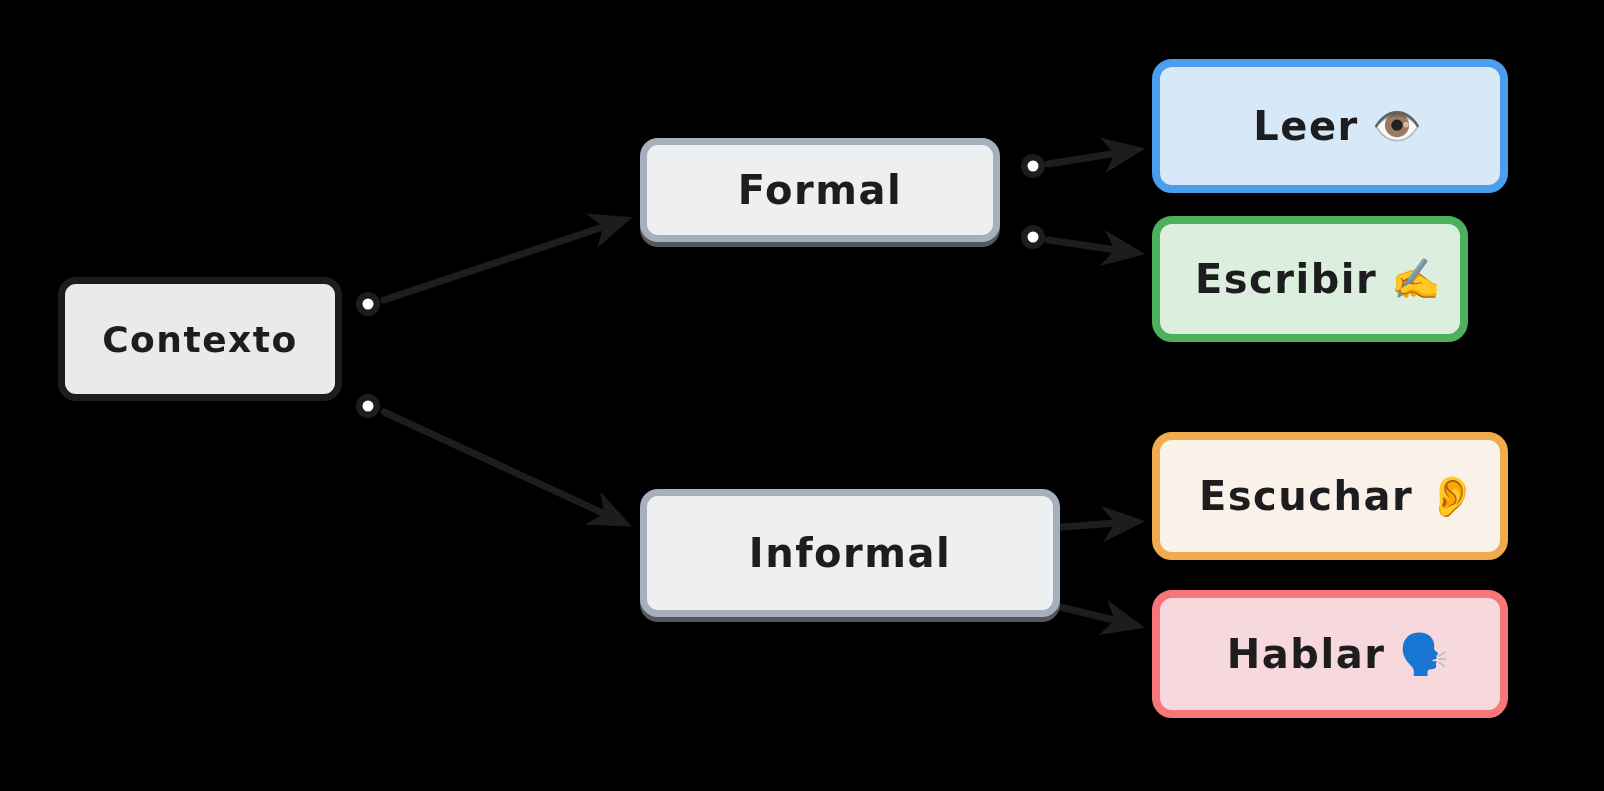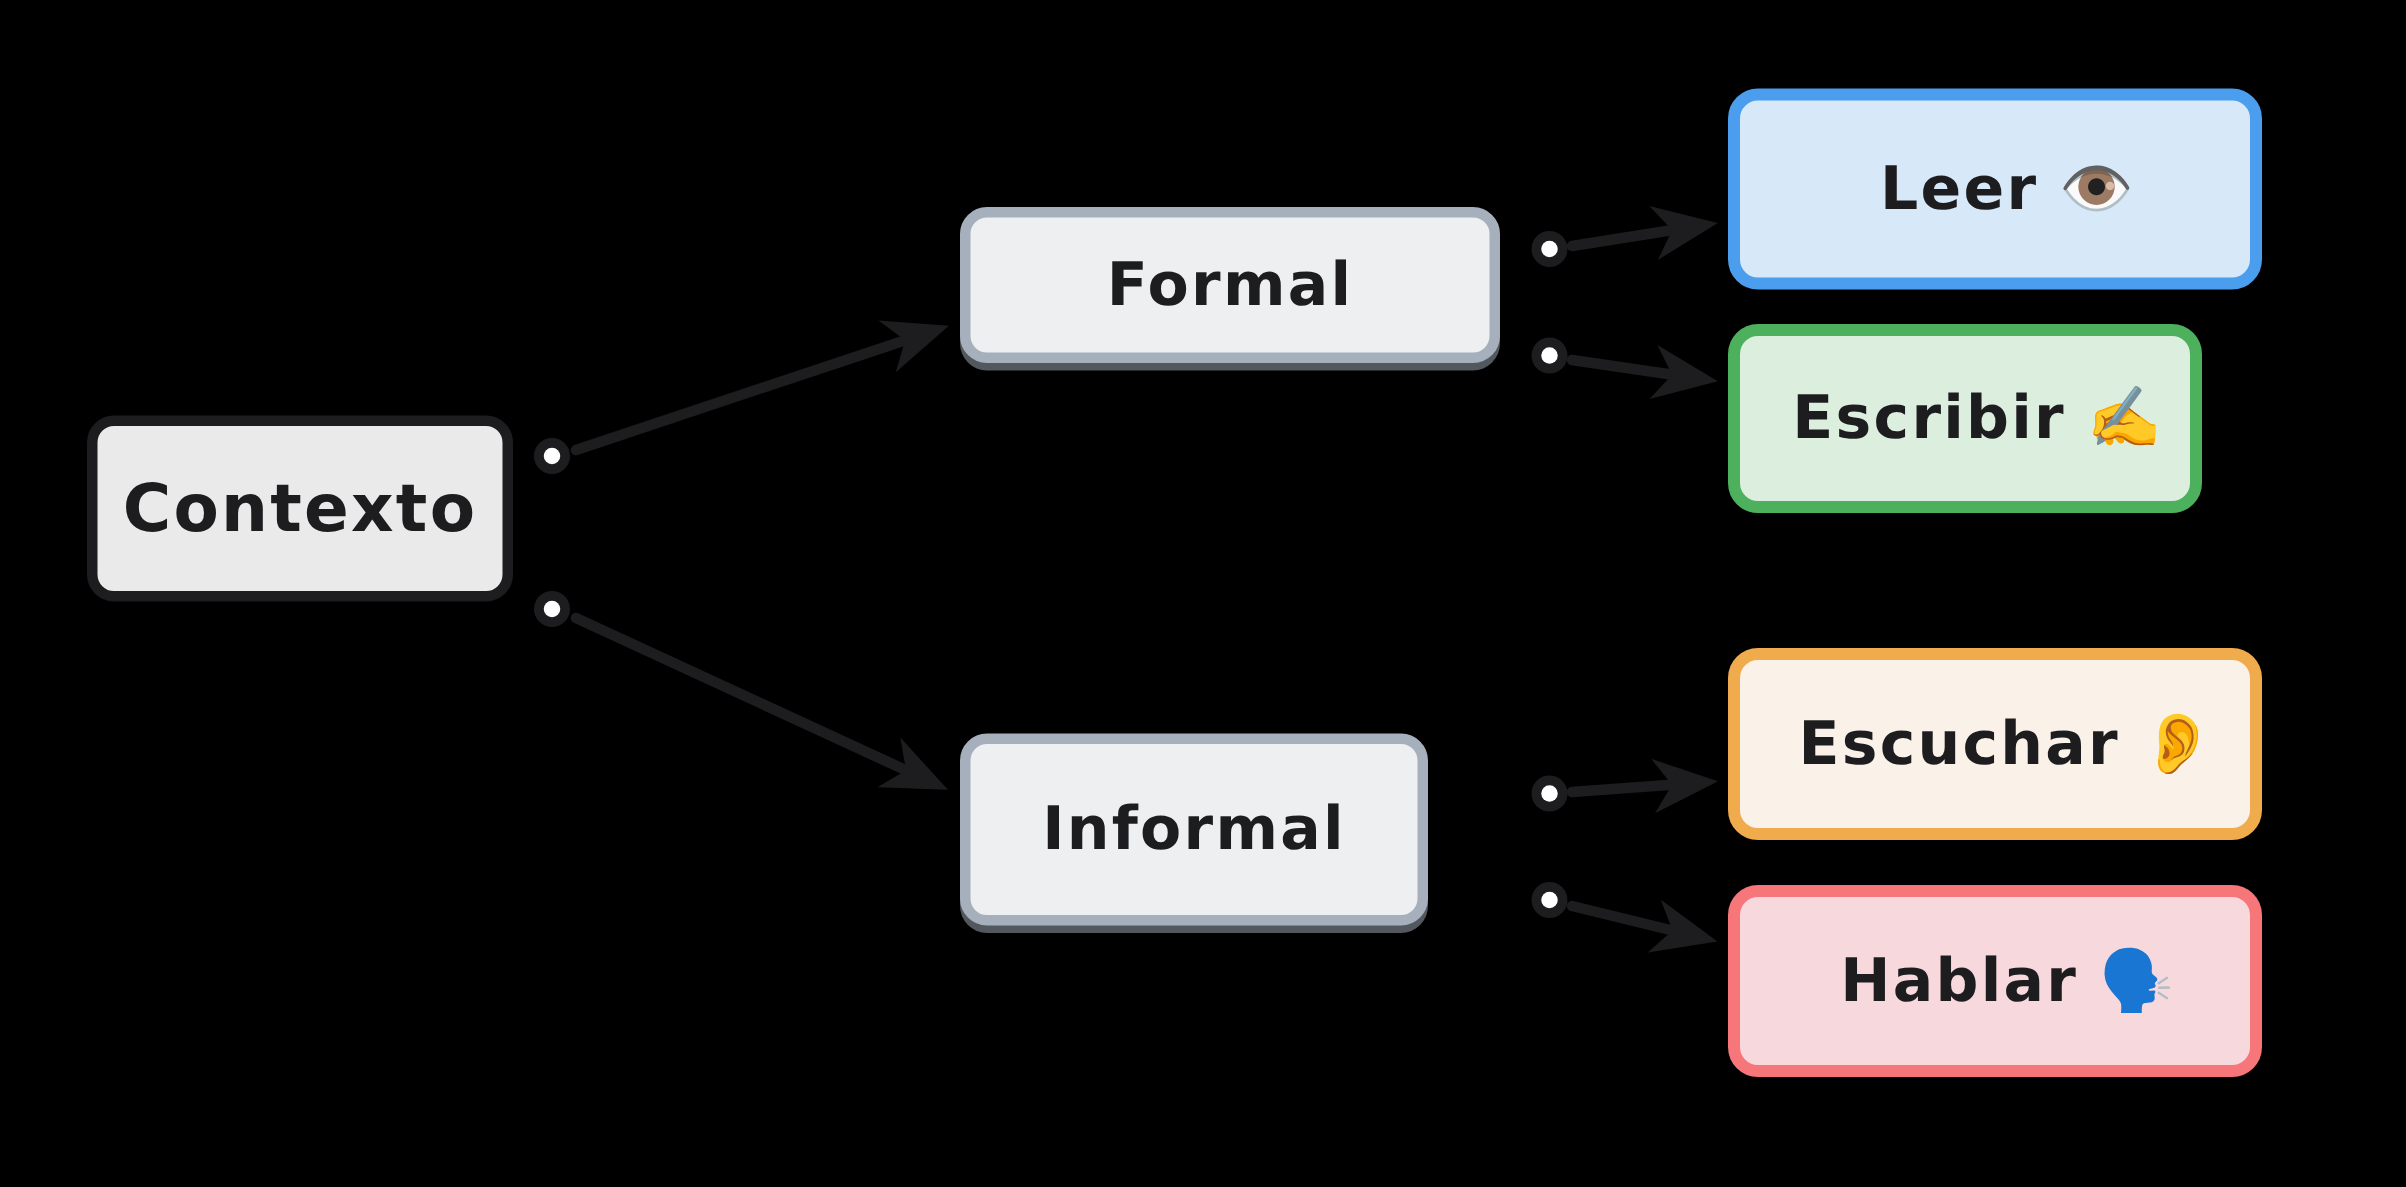--- a/index.html
+++ b/index.html
@@ -51,21 +51,21 @@
     vertical-align: middle;
   }
   
   .node.root {
     border-width: 7px;
     border-color: #1d1d1f;
     background: #eaeaea;
     border-radius: 18px;
     box-shadow: 0 4px 0 rgba(0,0,0,0.35);
   }
-  .node.root .node-label { font-size: 44px; text-align: right; }
+  .node.root .node-label { font-size: 36px; text-align: right; }
   
   .node.branch {
     border-width: 7px;
     border-color: #a6b0bc;
     background: #edeff1;
     border-radius: 18px;
     box-shadow: 0 5px 0 rgba(150,160,172,0.55);
   }
   .node.branch .node-label { font-size: 40px; }
   
@@ -114,21 +114,21 @@
   </svg>
 
   <div class="node root" id="node-contexto" style="left: 58px; top: 277px; width: 284px; height: 124px; border-color: rgb(29, 29, 31); background: rgb(234, 234, 234);">
     <span class="node-label">Contexto</span>
   </div>
 
   <div class="node branch" id="node-formal" style="left: 640px; top: 138px; width: 360px; height: 104px; border-color: rgb(166, 176, 188); background: rgb(237, 239, 241);">
     <span class="node-label">Formal</span>
   </div>
 
-  <div class="node branch" id="node-informal" style="left: 640px; top: 489px; width: 312px; height: 128px; border-color: rgb(166, 176, 188); background: rgb(237, 239, 241);">
+  <div class="node branch" id="node-informal" style="left: 640px; top: 489px; width: 420px; height: 128px; border-color: rgb(166, 176, 188); background: rgb(237, 239, 241);">
     <span class="node-label">Informal</span>
   </div>
 
   <div class="node leaf blue" id="node-leer" style="left: 1152px; top: 59px; width: 356px; height: 134px; border-color: rgb(74, 158, 237); background: rgb(215, 232, 249);">
     <span class="node-label">Leer</span>
     <span class="node-emoji">👁️</span>
   </div>
 
   <div class="node leaf green" id="node-escribir" style="left: 1152px; top: 216px; width: 316px; height: 126px; border-color: rgb(76, 176, 92); background: rgb(220, 239, 223);">
     <span class="node-label">Escribir</span>

